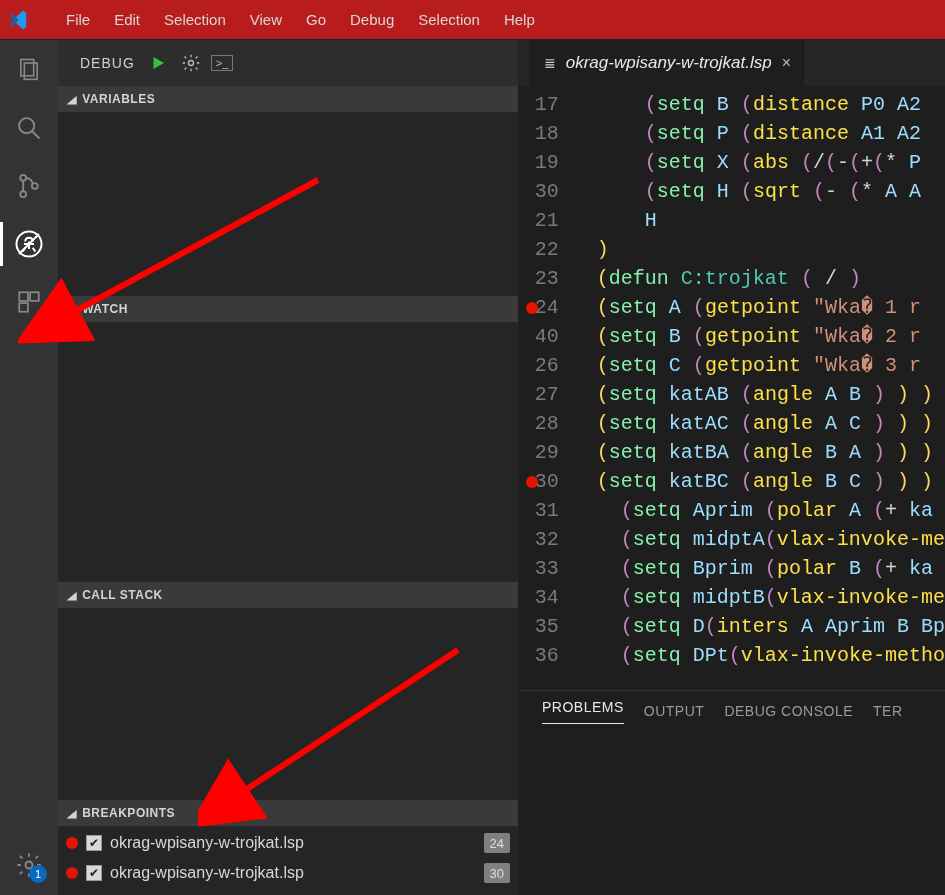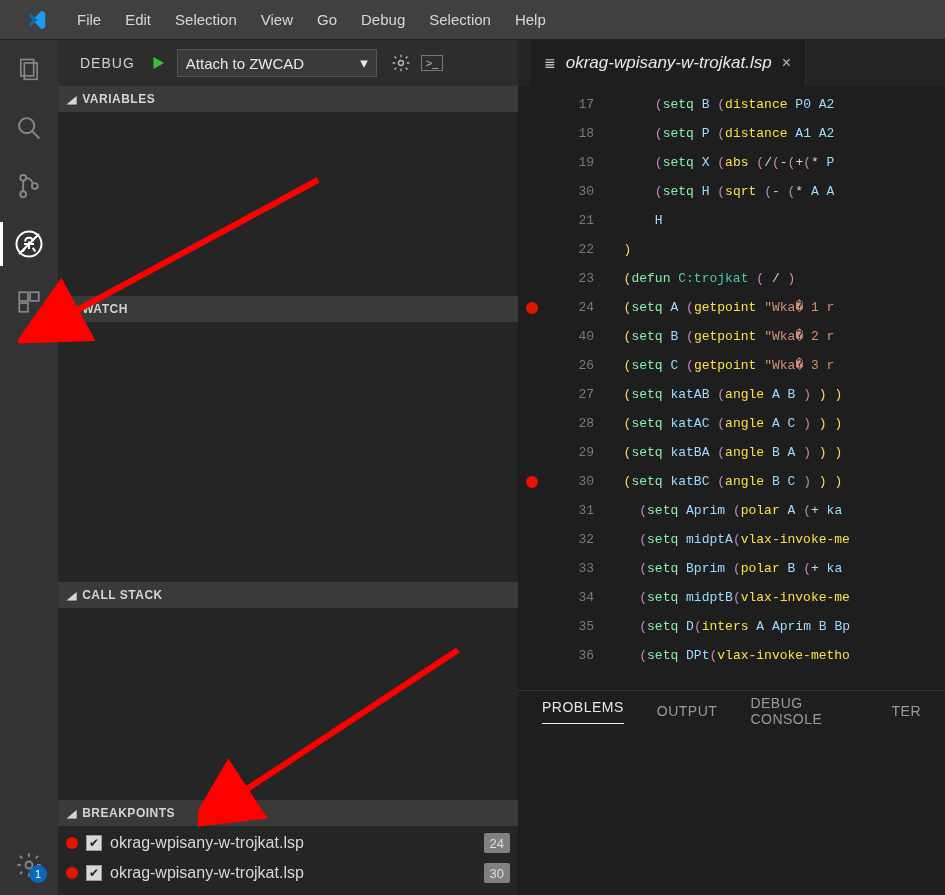--- a/index.html
+++ b/index.html
@@ -1,20 +1,20 @@
 <!DOCTYPE html>
 <html><head>
 <meta charset="utf-8">
 <style>
   * { margin: 0; padding: 0; box-sizing: border-box; }
   html, body { width: 945px; height: 895px; overflow: hidden; background: #1e1e1e; color: #ccc; font-family: "Segoe UI", Arial, sans-serif; font-size: 14px; }
   .root { display: flex; flex-direction: column; width: 100%; height: 100%; }
 
   
-  .menu-bar { height: 40px; background: #404040; display: flex; align-items: center; padding: 0 23px; gap: 4px; border-bottom: 1px solid #222; }
+  .menu-bar { height: 40px; background: #b91c1c; display: flex; align-items: center; padding: 0 4px; gap: 12px; border-bottom: 1px solid #222; }
   .vs-logo { width: 28px; height: 28px; margin-right: 10px; display: flex; align-items: center; justify-content: center; }
   .menu-item { padding: 4px 12px; color: #d7d7d7; cursor: pointer; font-size: 15px; }
 
   
   .body-area { flex: 1; display: flex; min-height: 0; }
 
   
   .activity-bar { width: 58px; background: #333335; display: flex; flex-direction: column; align-items: center; padding-top: 10px; gap: 18px; position: relative; }
   .activity-icon { width: 40px; height: 40px; display: flex; align-items: center; justify-content: center; color: #888; cursor: pointer; position: relative; }
   .activity-icon.active { color: #fff; }
@@ -42,36 +42,36 @@
   .bp-chk { width:16px; height:16px; border:1px solid #999; background:#d8d8d8; margin-right:8px; display:flex; align-items:center; justify-content:center; font-size:12px; color:#222; cursor:pointer;}
   .bp-name { flex:1; white-space:nowrap; overflow:hidden; text-overflow:ellipsis;}
   .bp-line { background:#808080; color:#ddd; font-size:13px; padding:0 6px; height:20px; display:flex; align-items:center; border-radius:2px;}
 
   
   .editor-col { flex:1; display:flex; flex-direction:column; min-width:0; background:#1e1e1e; }
   .tab-bar { height:46px; background:#252526; display:flex; align-items:stretch; padding-left:12px;}
   .tab { display:flex; align-items:center; background:#1e1e1e; padding:0 14px; gap:10px; color:#e8e8e8; font-style:italic; font-size:17px; border-right:1px solid #2b2b2b; }
   .tab .lsp-ico { color:#ccc; font-style:normal; font-size:14px;}
   .tab .close-x { color:#bbb; cursor:pointer; font-style:normal; font-size:16px;}
-  .editor-view { flex:1; display:flex; overflow:hidden; position:relative; font-family: Consolas, "Courier New", monospace; font-size:13px; line-height:29px; }
+  .editor-view { flex:1; display:flex; overflow:hidden; position:relative; font-family: Consolas, "Courier New", monospace; font-size:20px; line-height:29px; }
   .gutter { width: 90px; background:#1e1e1e; text-align:right; padding:4px 14px 0 0; color:#7a7a7a; position:relative;}
   .gutter .ln { height:29px; position:relative;}
   .bp-glyph { position:absolute; left:8px; top:50%; transform:translateY(-50%); width:12px; height:12px; border-radius:50%; background:#e51400;}
   .code { padding:4px 0 0 0; white-space:pre; color:#d4d4d4; }
   .tok-kw { color:#86efac; }          
   .tok-fn { color:#fde047; }
   .tok-var { color:#9cdcfe; }         
   .tok-op { color:#d4d4d4; }
   .tok-par { color:#c586c0; }         
   .tok-par-out { color:#ffd75f; }     
   .tok-str { color:#ce9178; }
   .tok-type { color:#4ec9b0; }       
 
   .panel-area { height:205px; border-top:1px solid #333; background:#1e1e1e; display:flex; flex-direction:column;}
-  .panel-tabs { height:40px; display:flex; align-items:center; gap:33px; padding:0 24px; color:#9a9a9a; font-size:14px; letter-spacing:.5px;}
+  .panel-tabs { height:40px; display:flex; align-items:center; gap:20px; padding:0 24px; color:#9a9a9a; font-size:14px; letter-spacing:.5px;}
   .panel-tab { cursor:pointer; }
   .panel-tab.active { color:#e8e8e8; border-bottom:1px solid #e8e8e8; padding-bottom:8px;}
   .panel-body { padding:4px 22px; color:#bdbdbd; font-size:16px;}
 
   
   .arrow { position:absolute; pointer-events:none; }
   svg { display:block; }
 </style>
 </head>
 <body>
@@ -145,24 +145,20 @@
     </div>
 
     <div class="side-panel" style="position:relative;">
       <div class="debug-header">
         <span class="debug-label">DEBUG</span>
         <span class="play-btn">
           <svg width="18" height="18" viewBox="0 0 24 24">
               <path fill="#3bbf3b" d="M6 4l14 8-14 8z"></path>
             </svg>
         </span>
-        <div class="config-select">
-          <span>Attach to ZWCAD</span>
-          <span>▾</span>
-        </div>
         <span class="gear-small">
           <svg width="20" height="20" viewBox="0 0 24 24" fill="none" stroke="currentColor" stroke-width="1.6">
               <circle cx="12" cy="12" r="3"></circle>
               <path d="M12 2v3M12 19v3M4.2 4.2l2.1 2.1M17.7 17.7l2.1 2.1M2 12h3M19 12h3M4.2 19.8l2.1-2.1M17.7 6.3l2.1-2.1"></path>
             </svg>
         </span>
         <span class="console-ico">&gt;_</span>
       </div>
 
       <div class="section-header">

